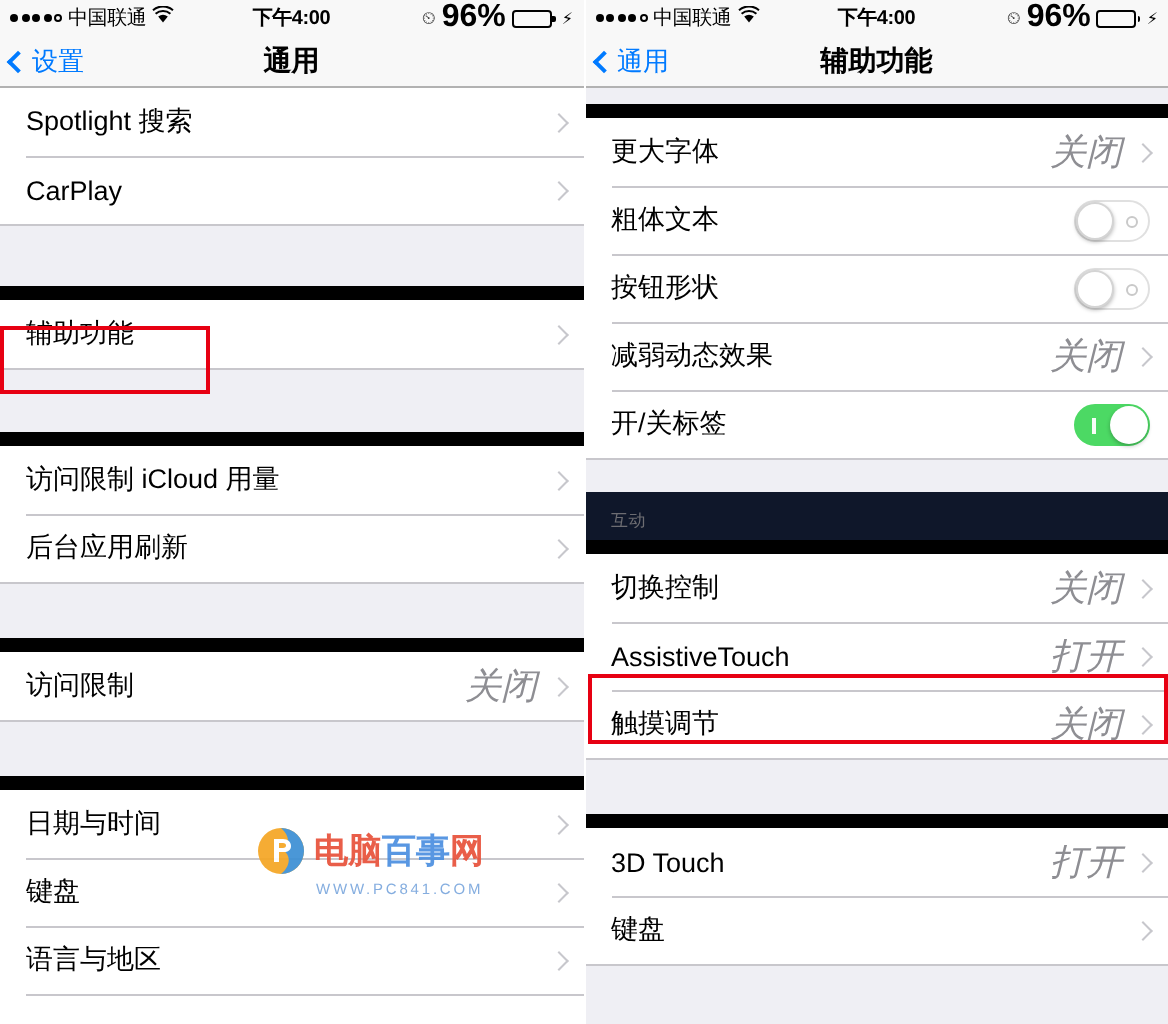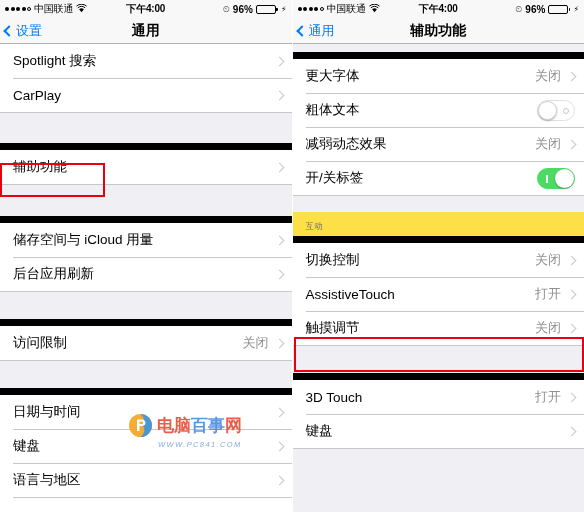--- a/index.html
+++ b/index.html
@@ -22,21 +22,21 @@
   }
   .sb-left{display:flex;align-items:center;gap:3px;white-space:nowrap;}
   .dots{display:flex;align-items:center;gap:1.5px;}
   .dot{width:4px;height:4px;border-radius:50%;background:#000;display:block;}
   .dot.empty{background:transparent;border:1px solid #000;width:2px;height:2px;}
   .carrier{font-size:10px;letter-spacing:-0.2px;}
   .wifi{font-size:10px;line-height:1;}
   .sb-center{position:absolute;left:0;right:0;text-align:center;font-size:10px;font-weight:600;letter-spacing:-0.2px;}
   .sb-right{margin-left:auto;display:flex;align-items:center;gap:3px;position:relative;z-index:2;}
   .alarm{font-size:9px;color:#333;}
-  .batt-pct{font-size:10px;font-weight:600;}
+  .batt-pct{font-size:16px;font-weight:600;}
   .batt{
     width:20px;height:9px;border:1px solid #000;border-radius:2px;
     position:relative;box-sizing:border-box;padding:1px;
   }
   .batt:after{
     content:"";position:absolute;right:-3px;top:2.5px;width:1.5px;height:3px;
     background:#000;border-radius:0 1px 1px 0;
   }
   .batt-fill{height:100%;background:#4cd964;border-radius:1px;}
   .bolt{font-size:8px;color:#000;margin-left:2px;}
@@ -69,28 +69,28 @@
   .row{
     height:34px;display:flex;align-items:center;
     padding-left:13px;padding-right:9px;background:#fff;
     position:relative;box-sizing:border-box;cursor:pointer;
   }
   .row + .row:before{
     content:"";position:absolute;left:13px;right:0;top:0;height:1px;background:#c8c7cc;
   }
   .row-label{font-size:13.5px;color:#000;white-space:nowrap;}
   .row-right{margin-left:auto;display:flex;align-items:center;gap:6px;}
-  .row-value{font-size:13px;color:#8e8e93;}
+  .row-value{font-size:18px;color:#8e8e93;font-style:italic;}
   .chev{
     display:inline-block;width:6px;height:6px;
     border-top:1.4px solid #c7c7cc;border-right:1.4px solid #c7c7cc;
     transform:rotate(45deg);margin-left:1px;
   }
   .sec-header{
-    font-size:8.5px;color:#6d6d72;padding:9px 0 3px 13px;background:#fde047;
+    font-size:8.5px;color:#6d6d72;padding:9px 0 3px 13px;background:#0f172a;
     letter-spacing:0.2px;
   }
 
   
   .switch{
     width:38px;height:21px;border-radius:11px;position:relative;
     box-sizing:border-box;flex:none;
   }
   .switch.off{background:#fff;border:1px solid #e0e0e0;}
   .switch.off .knob{
@@ -116,21 +116,21 @@
   #hl-accessibility{left:0px;top:163px;width:105px;height:34px;}
   #hl-assistivetouch{left:1px;top:337px;width:290px;height:35px;}
 
   
   .wm{position:absolute;display:flex;flex-direction:column;z-index:20;pointer-events:none;}
   .wm-row{display:flex;align-items:center;gap:4px;}
   .wm-logo{width:25px;height:25px;flex:none;}
   .wm-text{font-size:17px;font-weight:700;letter-spacing:0px;line-height:1;}
   .wm-text .r{color:#e8513a;}
   .wm-text .b{color:#4b8fe0;}
-  .wm-url{font-size:7.5px;color:#7ba7dd;letter-spacing:1.4px;margin-left:30px;margin-top:2px;font-style:italic;}
+  .wm-url{font-size:7.5px;color:#7ba7dd;letter-spacing:1.4px;margin-left:30px;margin-top:2px;}
   #wm-left{left:128px;top:413px;opacity:.92;}
 </style>
 </head>
 <body>
 
 <div class="screens">
 
   <div class="phone left">
 
     <div class="statusbar">
@@ -193,21 +193,21 @@
           <span class="row-right">
               <span class="chev"></span>
             </span>
         </div>
       </div>
 
       <div class="gap" style="height:31px"></div>
 
       <div class="group">
         <div class="row">
-          <span class="row-label">储存空间与 iCloud 用量</span>
+          <span class="row-label">访问限制 iCloud 用量</span>
           <span class="row-right">
               <span class="chev"></span>
             </span>
         </div>
         <div class="row">
           <span class="row-label">后台应用刷新</span>
           <span class="row-right">
               <span class="chev"></span>
             </span>
         </div>
@@ -322,20 +322,29 @@
         <div class="row">
           <span class="row-label">粗体文本</span>
           <span class="row-right">
             <span class="switch off">
                 <span class="knob"></span>
                 <span class="mini"></span>
               </span>
           </span>
         </div>
         <div class="row">
+          <span class="row-label">按钮形状</span>
+          <span class="row-right">
+            <span class="switch off">
+                <span class="knob"></span>
+                <span class="mini"></span>
+              </span>
+          </span>
+        </div>
+        <div class="row">
           <span class="row-label">减弱动态效果</span>
           <span class="row-right">
             <span class="row-value">关闭</span>
             <span class="chev"></span>
           </span>
         </div>
         <div class="row">
           <span class="row-label">开/关标签</span>
           <span class="row-right">
             <span class="switch on">

